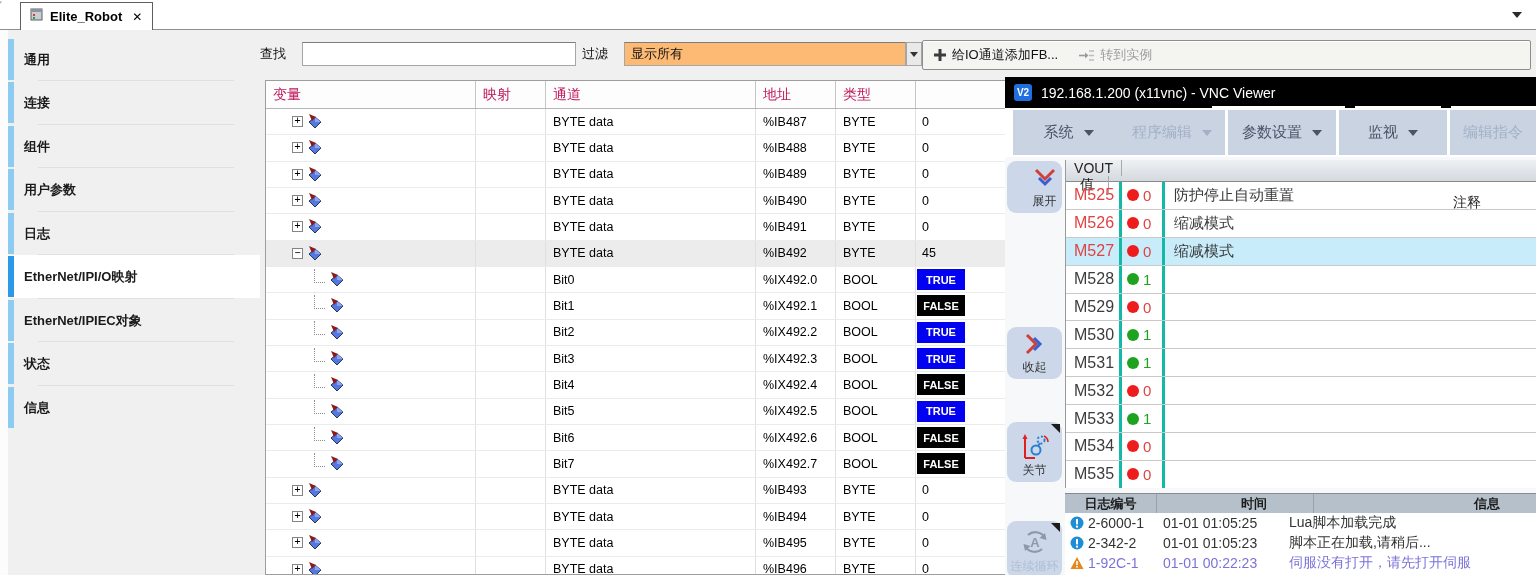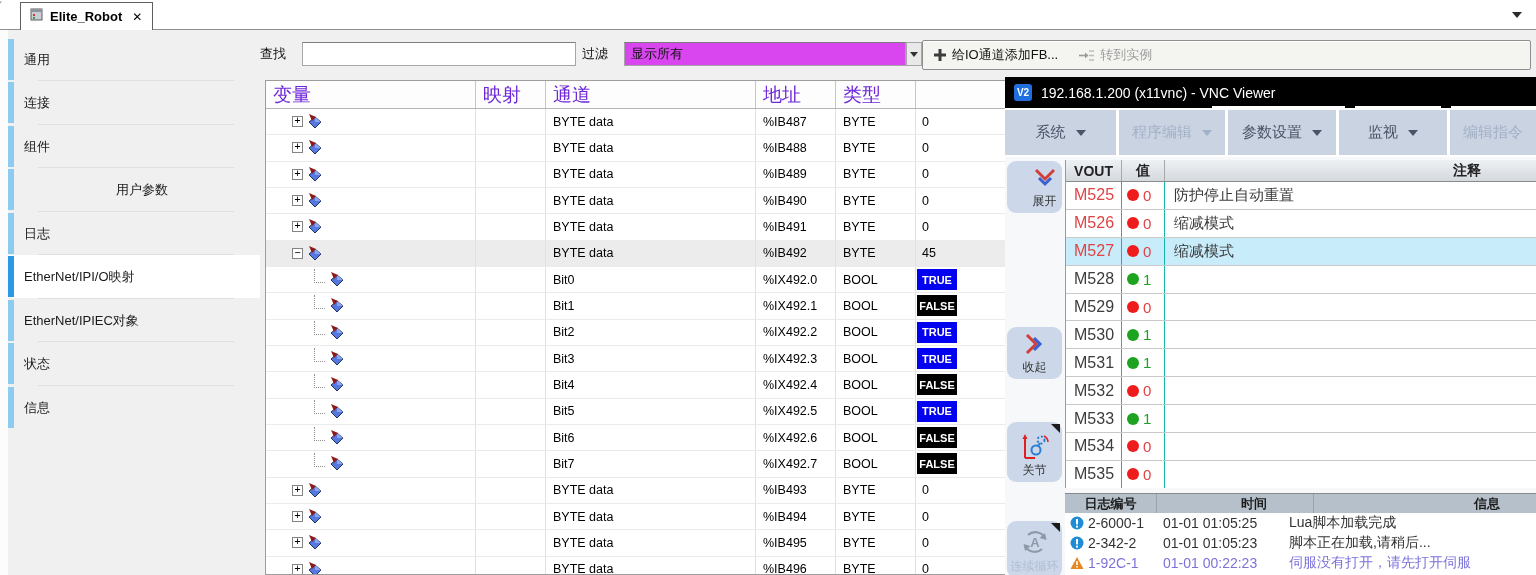--- a/index.html
+++ b/index.html
@@ -14,49 +14,49 @@
   .tab-label { font-weight:bold; font-size:13px; color:#000; margin:0 10px 0 6px; }
   .tab-close { font-weight:bold; font-size:12px; color:#000; cursor:default; }
   .winlist-caret { position:absolute; right:14px; top:12px; width:0; height:0; border-left:5px solid transparent; border-right:5px solid transparent; border-top:6px solid #2b2b2b; }
 
   
   .main { position:absolute; left:0; top:30px; width:1536px; height:545px; background:#f0f0f0; }
   .left-white { position:absolute; left:0; top:0; width:8px; height:545px; background:#fcfcfc; }
 
   
   .sidebar { position:absolute; left:8px; top:6px; width:252px; }
-  .side-item { position:absolute; left:0; width:252px; height:43px; background:#f0f0f0; display:flex; align-items:center; }
+  .side-item { position:absolute; left:0; width:252px; height:43px; background:#f0f0f0; display:flex; align-items:center;font-weight:bold; }
   .side-item .stripe { position:absolute; left:0; top:1px; bottom:1px; width:6px; background:#8ecbf0; }
   .side-item .lbl { margin-left:16px; font-size:13px; color:#1a1a1a; }
   .side-item.selected { background:#fff; }
   .side-item.selected .stripe { background:#2b99e8; }
   .side-sep { position:absolute; left:30px; width:196px; height:1px; background:#e0e0e0; }
 
   
   .tb-label { position:absolute; font-size:13px; color:#111; }
   .tb-input { position:absolute; background:#fff; border:1px solid #a6a6a6; border-top-color:#7d7d7d; height:24px; font-size:13px; padding:0 6px; }
-  .tb-filter { position:absolute; background:#d946ef; border:1px solid #a6a6a6; border-top-color:#7d7d7d; height:24px; font-size:13px; display:flex; align-items:center; padding-left:6px; color:#111; }
+  .tb-filter { position:absolute; background:#fdba74; border:1px solid #a6a6a6; border-top-color:#7d7d7d; height:24px; font-size:13px; display:flex; align-items:center; padding-left:6px; color:#111; }
   .tb-caret-btn { position:absolute; width:16px; height:24px; background:#e9e9e9; border:1px solid #a6a6a6; display:flex; align-items:center; justify-content:center; }
   .caret-down { width:0; height:0; border-left:4px solid transparent; border-right:4px solid transparent; border-top:5px solid #333; }
   .tb-btnbar { position:absolute; left:922px; top:10px; width:609px; height:30px; background:#f4f4f1; border:1px solid #8e8e8e; border-radius:2px; box-shadow:inset 0 1px 0 #ffffff; display:flex; align-items:center; }
   .tb-btn { display:flex; align-items:center; height:28px; padding:3px 10px; font-size:13px; color:#111; }
   .tb-btn.disabled { color:#9c9c9c; }
   .tb-btn .ic { margin-right:5px; display:inline-flex; }
 
   
   .io-table { position:absolute; left:265px; top:50px; width:1266px; height:495px; background:#fff; border:1px solid #9d9d9d; overflow:hidden; }
   .io-header { display:flex; height:28px; border-bottom:1px solid #b5b5b5; background:#fdfdfd; }
-  .io-header .hc { border-right:1px solid #c6c6c6; font-size:19px; color:#6d28d9; display:flex; align-items:center; padding-left:7px; }
+  .io-header .hc { border-right:1px solid #c6c6c6; font-size:14px; color:#be185d; display:flex; align-items:center; padding-left:7px; }
   .io-row { display:flex; height:26.33px; border-bottom:1px solid #ebebeb; background:#fff; }
   .io-row.shaded { background:#ececec; }
   .io-row .c { border-right:1px solid #e0e0e0; display:flex; align-items:center; padding-left:7px; font-size:12.5px; color:#000; overflow:hidden; }
   .cw0{width:210px;} .cw1{width:70px;} .cw2{width:210px;} .cw3{width:80px;} .cw4{width:80px;} .cw5{flex:1; border-right:none !important;}
   .expand-box { width:11px; height:11px; border:1px solid #848484; background:#fff; font-size:10px; line-height:8px; text-align:center; color:#000; margin:0 4px 0 26px; flex:none; font-family:"DejaVu Sans Mono",monospace; }
   .tree-l { width:11px; height:14px; border-left:1px dotted #909090; border-bottom:1px dotted #909090; margin:-8px 4px 0 48px; flex:none; }
-  .bool-badge { width:40px; height:21px; color:#fff; font-size:11px; font-weight:bold; display:flex; align-items:center; justify-content:center; margin-left:1px; }
+  .bool-badge { width:48px; height:21px; color:#fff; font-size:11px; font-weight:bold; display:flex; align-items:center; justify-content:center; margin-left:1px; }
   .bool-badge.t { background:#0202f0; }
   .bool-badge.f { background:#000; }
 
   
   .vnc { position:absolute; left:1005px; top:77px; width:531px; height:498px; z-index:10; background:#fff; }
   .vnc-title { position:absolute; left:0; top:0; width:531px; height:31px; background:#000; display:flex; align-items:center; }
   .vnc-logo { width:18px; height:17px; background:#1f6fe0; border-radius:3px; color:#fff; font-size:10px; font-weight:bold; display:flex; align-items:center; justify-content:center; margin-left:9px; }
   .vnc-title-text { color:#fff; font-size:14px; margin-left:9px; white-space:nowrap; }
   .vnc-underline { position:absolute; top:29px; height:2px; background:#fff; }
   .vnc-menubar { position:absolute; left:0; top:31px; width:531px; height:49px; background:#fff; }
@@ -68,25 +68,25 @@
 
   
   .vbtn { position:absolute; left:2px; width:55px; border-radius:9px; background:#ccd8ea; display:flex; flex-direction:column; align-items:center; justify-content:flex-end; padding-bottom:3px; }
   .vbtn .vlbl { font-size:12px; color:#333; margin-top:1px; white-space:nowrap; }
   .vbtn.disabled .vlbl { color:#aebcd2; }
   .vbtn .corner { position:absolute; right:2px; top:2px; width:0; height:0; border-left:9px solid transparent; border-top:9px solid #1c1c1c; }
   .vbtn svg { display:block; }
 
   
   .vout { position:absolute; left:60px; top:3px; width:471px; height:328px; background:#fff; border-left:1px solid #9a9a9a; overflow:hidden; }
-  .vout-header { display:flex; height:22px; background:linear-gradient(#eef1f4,#d4d9de); border-bottom:1px solid #8a8a8a; font-size:14px; font-weight:bold; color:#222; }
+  .vout-header { display:flex; height:22px; background:linear-gradient(#eef1f4,#d4d9de); border-bottom:1px solid #8a8a8a; font-size:14px; font-weight:normal; color:#222;flex-direction:column; }
   .vout-header .hc { display:flex; align-items:center; justify-content:center; border-right:1px solid #a8a8a8; }
   .vout-row { display:flex; height:27.9px; border-bottom:1px solid #c9c9c9; background:#fff; }
   .vout-row.selected { background:#c8ecfa; }
-  .vout-row .c { display:flex; align-items:center; border-right:1px solid #14b8a6; overflow:hidden; }
+  .vout-row .c { display:flex; align-items:center; border-right:3px solid #14b8a6; overflow:hidden; }
   .vc0 { width:56px; padding-left:8px; font-size:16px; color:#3c3c3c; }
   .vc0.red { color:#e04343; }
   .vc1 { width:43px; padding-left:5px; font-size:15px; }
   .vc2 { flex:1; padding-left:9px; font-size:15px; color:#3a3a3a; border-right:none !important; }
   .dot { width:12px; height:12px; border-radius:50%; margin-right:4px; flex:none; }
   .dot.on { background:#1ea321; } .dot.off { background:#ee1c1c; }
   .vnum.on { color:#1ea321; } .vnum.off { color:#e04343; }
 
   
   .logpanel { position:absolute; left:60px; top:336px; width:471px; height:82px; background:#fff; border-top:1px solid #8a8a8a; overflow:hidden; }
@@ -134,21 +134,21 @@
         <div class="side-item" style="top: 45px;">
           <div class="stripe"></div>
           <span class="lbl">连接</span>
         </div>
         <div class="side-sep" style="top: 44px;"></div>
         <div class="side-item" style="top: 89px;">
           <div class="stripe"></div>
           <span class="lbl">组件</span>
         </div>
         <div class="side-sep" style="top: 88px;"></div>
-        <div class="side-item" style="top: 132px; justify-content: center;">
+        <div class="side-item" style="top: 132px;">
           <div class="stripe"></div>
           <span class="lbl">用户参数</span>
         </div>
         <div class="side-sep" style="top: 131px;"></div>
         <div class="side-item" style="top: 176px;">
           <div class="stripe"></div>
           <span class="lbl">日志</span>
         </div>
         <div class="side-sep" style="top: 175px;"></div>
         <div class="side-item selected" style="top: 219px;">
@@ -541,21 +541,21 @@
 
   <div class="vnc">
     <div class="vnc-title">
       <span class="vnc-logo">V2</span>
       <span class="vnc-title-text">192.168.1.200 (x11vnc) - VNC Viewer</span>
     </div>
     <div class="vnc-underline" style="left:207px; width:133px;"></div>
     <div class="vnc-underline" style="left:350px; width:86px;"></div>
     <div class="vnc-underline" style="left:446px; width:85px;"></div>
     <div class="vnc-menubar" id="vnc-menubar">
-        <div class="vnc-menu-btn" style="left: 0px; width: 111px;">
+        <div class="vnc-menu-btn" style="left: 8px; width: 111px;">
           <span>系统</span>
           <span class="mcaret"></span>
         </div>
         <div class="vnc-menu-btn" style="left: 223px; width: 108px;">
           <span>参数设置</span>
           <span class="mcaret"></span>
         </div>
         <div class="vnc-menu-btn disabled" style="left: 114px; width: 106px;">
           <span>程序编辑</span>
           <span class="mcaret"></span>

